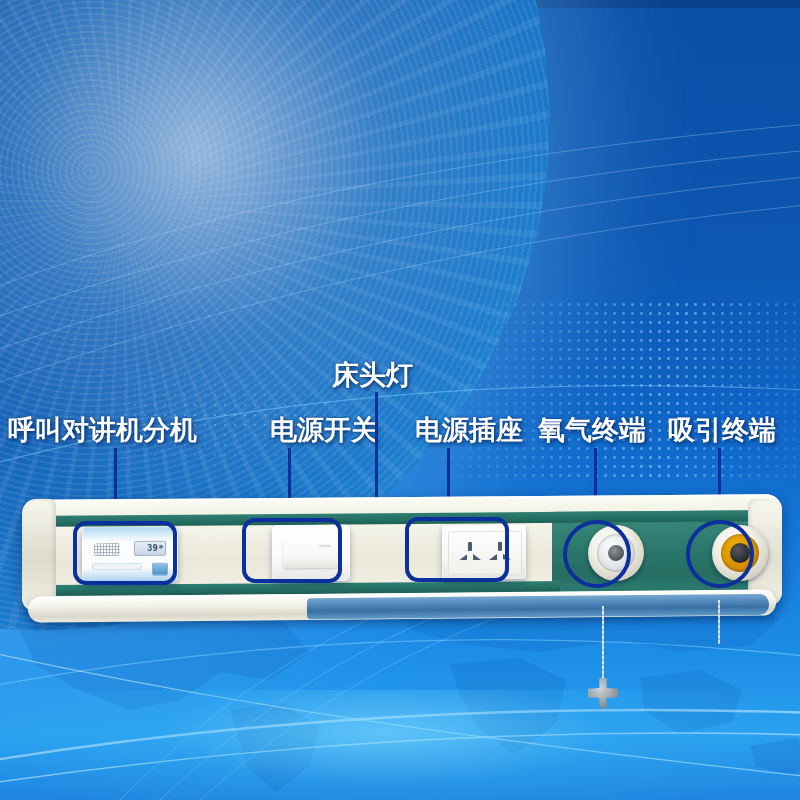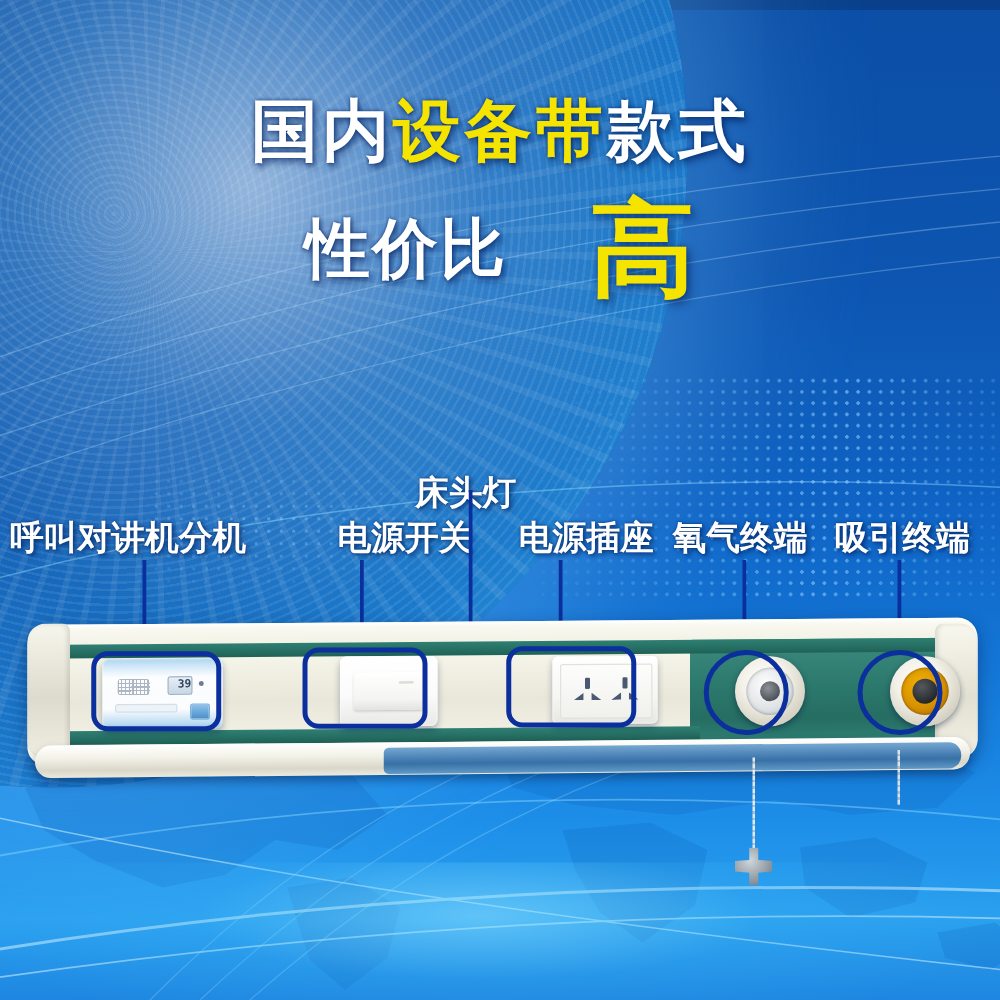--- a/index.html
+++ b/index.html
@@ -106,21 +106,21 @@
   .dev{position:absolute;transform:skewY(-0.45deg);}
   .intercom{left:60px;top:30px;width:96px;height:56px;border-radius:5px;
     background:linear-gradient(180deg,#a9d4f0 0%,#cfe7f8 10%,#fcfdff 26%,#fbfcfe 72%,#bcdcf3 92%,#8fc3e6 100%);
     box-shadow:0 3px 6px rgba(0,25,70,.35), inset 0 0 2px rgba(255,255,255,.9);}
   .ic-speaker{position:absolute;left:12px;top:16px;width:26px;height:13px;border-radius:3px;
     background:repeating-linear-gradient(90deg,#9aa6b5 0 1px,rgba(0,0,0,0) 1px 3px),
                repeating-linear-gradient(0deg,#9aa6b5 0 1px,rgba(0,0,0,0) 1px 3px);
     opacity:.8;}
   .ic-display{position:absolute;left:52px;top:14px;width:18px;height:13px;border-radius:2px;
     background:linear-gradient(180deg,#e7eef6,#c8d7e6);border:1px solid #9eb2c6;
-    font-size:9px;line-height:12px;text-align:right;color:#31455c;font-family:"DejaVu Sans Mono",monospace;font-weight:bold;}
+    font-size:9px;line-height:12px;text-align:left;color:#31455c;font-family:"DejaVu Sans Mono",monospace;font-weight:bold;padding-left:12px;}
   .ic-led{position:absolute;left:77px;top:18px;width:4px;height:4px;border-radius:50%;background:#6b7d90;}
   .ic-bar{position:absolute;left:10px;top:36px;width:48px;height:5px;border-radius:2px;background:#eef3f8;border:1px solid #d3dfe9;}
   .ic-btn{position:absolute;left:70px;top:36px;width:14px;height:11px;border-radius:2px;
     background:linear-gradient(180deg,#8ec3ea,#4b8fc9);border:1px solid #7fb3dc;}
 
   .switch{left:250px;top:28px;width:78px;height:56px;border-radius:5px;
     background:linear-gradient(180deg,#ffffff 0%,#fbfbfb 55%,#e8e8e6 100%);
     box-shadow:0 3px 6px rgba(0,25,70,.32), inset 0 0 2px rgba(255,255,255,.95);}
   .sw-rocker{position:absolute;left:11px;top:13px;width:56px;height:30px;border-radius:3px;
     background:linear-gradient(180deg,#ffffff,#f4f4f2 72%,#e3e3e0);
@@ -215,32 +215,25 @@
       </g>
       <g stroke="#a9e5ff" fill="none" opacity="0.28">
         <path d="M120,800 C220,700 330,620 520,560" stroke-width="1"></path>
         <path d="M160,800 C260,706 372,628 560,572" stroke-width="1"></path>
         <path d="M200,800 C300,712 412,636 600,584" stroke-width="1"></path>
       </g>
     </svg>
   </div>
   <div class="bottom-glow"></div>
 
-  <div class="headline">
-    <div class="hl1"><span>国内</span><span class="accent">设备带</span><span>款式</span></div>
-    <div class="hl2wrap">
-      <div class="hl2">性价比</div>
-      <div class="hl-big">高</div>
-    </div>
-  </div>
 
   <div id="callout-layer">
       <div class="callout" style="left: 8px; top: 412px; font-size: 27px;">呼叫对讲机分机</div>
       <div class="callout" style="left: 232px; top: 412px; font-size: 27px; margin-left: 38px;">电源开关</div>
-      <div class="callout" style="left: 332px; top: 376px; font-size: 27px; text-align: center;">床头灯</div>
+      <div class="callout" style="left: 332px; top: 357px; font-size: 27px; text-align: center;">床头灯</div>
       <div class="callout" style="left: 400px; top: 412px; font-size: 27px; padding-left: 15px;">电源插座</div>
       <div class="callout" style="left: 538px; top: 412px; font-size: 27px;">氧气终端</div>
       <div class="callout" style="left: 668px; top: 412px; font-size: 27px; font-family: Liberation Serif, serif;">吸引终端</div>
     </div>
   <div id="leader-layer">
       <div class="leader" style="left: 114px; top: 448px; height: 80px; background: rgb(11, 47, 156);"></div>
       <div class="leader" style="left: 288px; top: 448px; height: 80px; background: rgb(11, 47, 156);"></div>
       <div class="leader" style="left: 375px; top: 392px; height: 216px; background: rgb(11, 47, 156);"></div>
       <div class="leader" style="left: 447px; top: 448px; height: 84px; background: rgb(11, 47, 156);"></div>
       <div class="leader" style="left: 594px; top: 448px; height: 80px; background: rgb(11, 47, 156);"></div>

